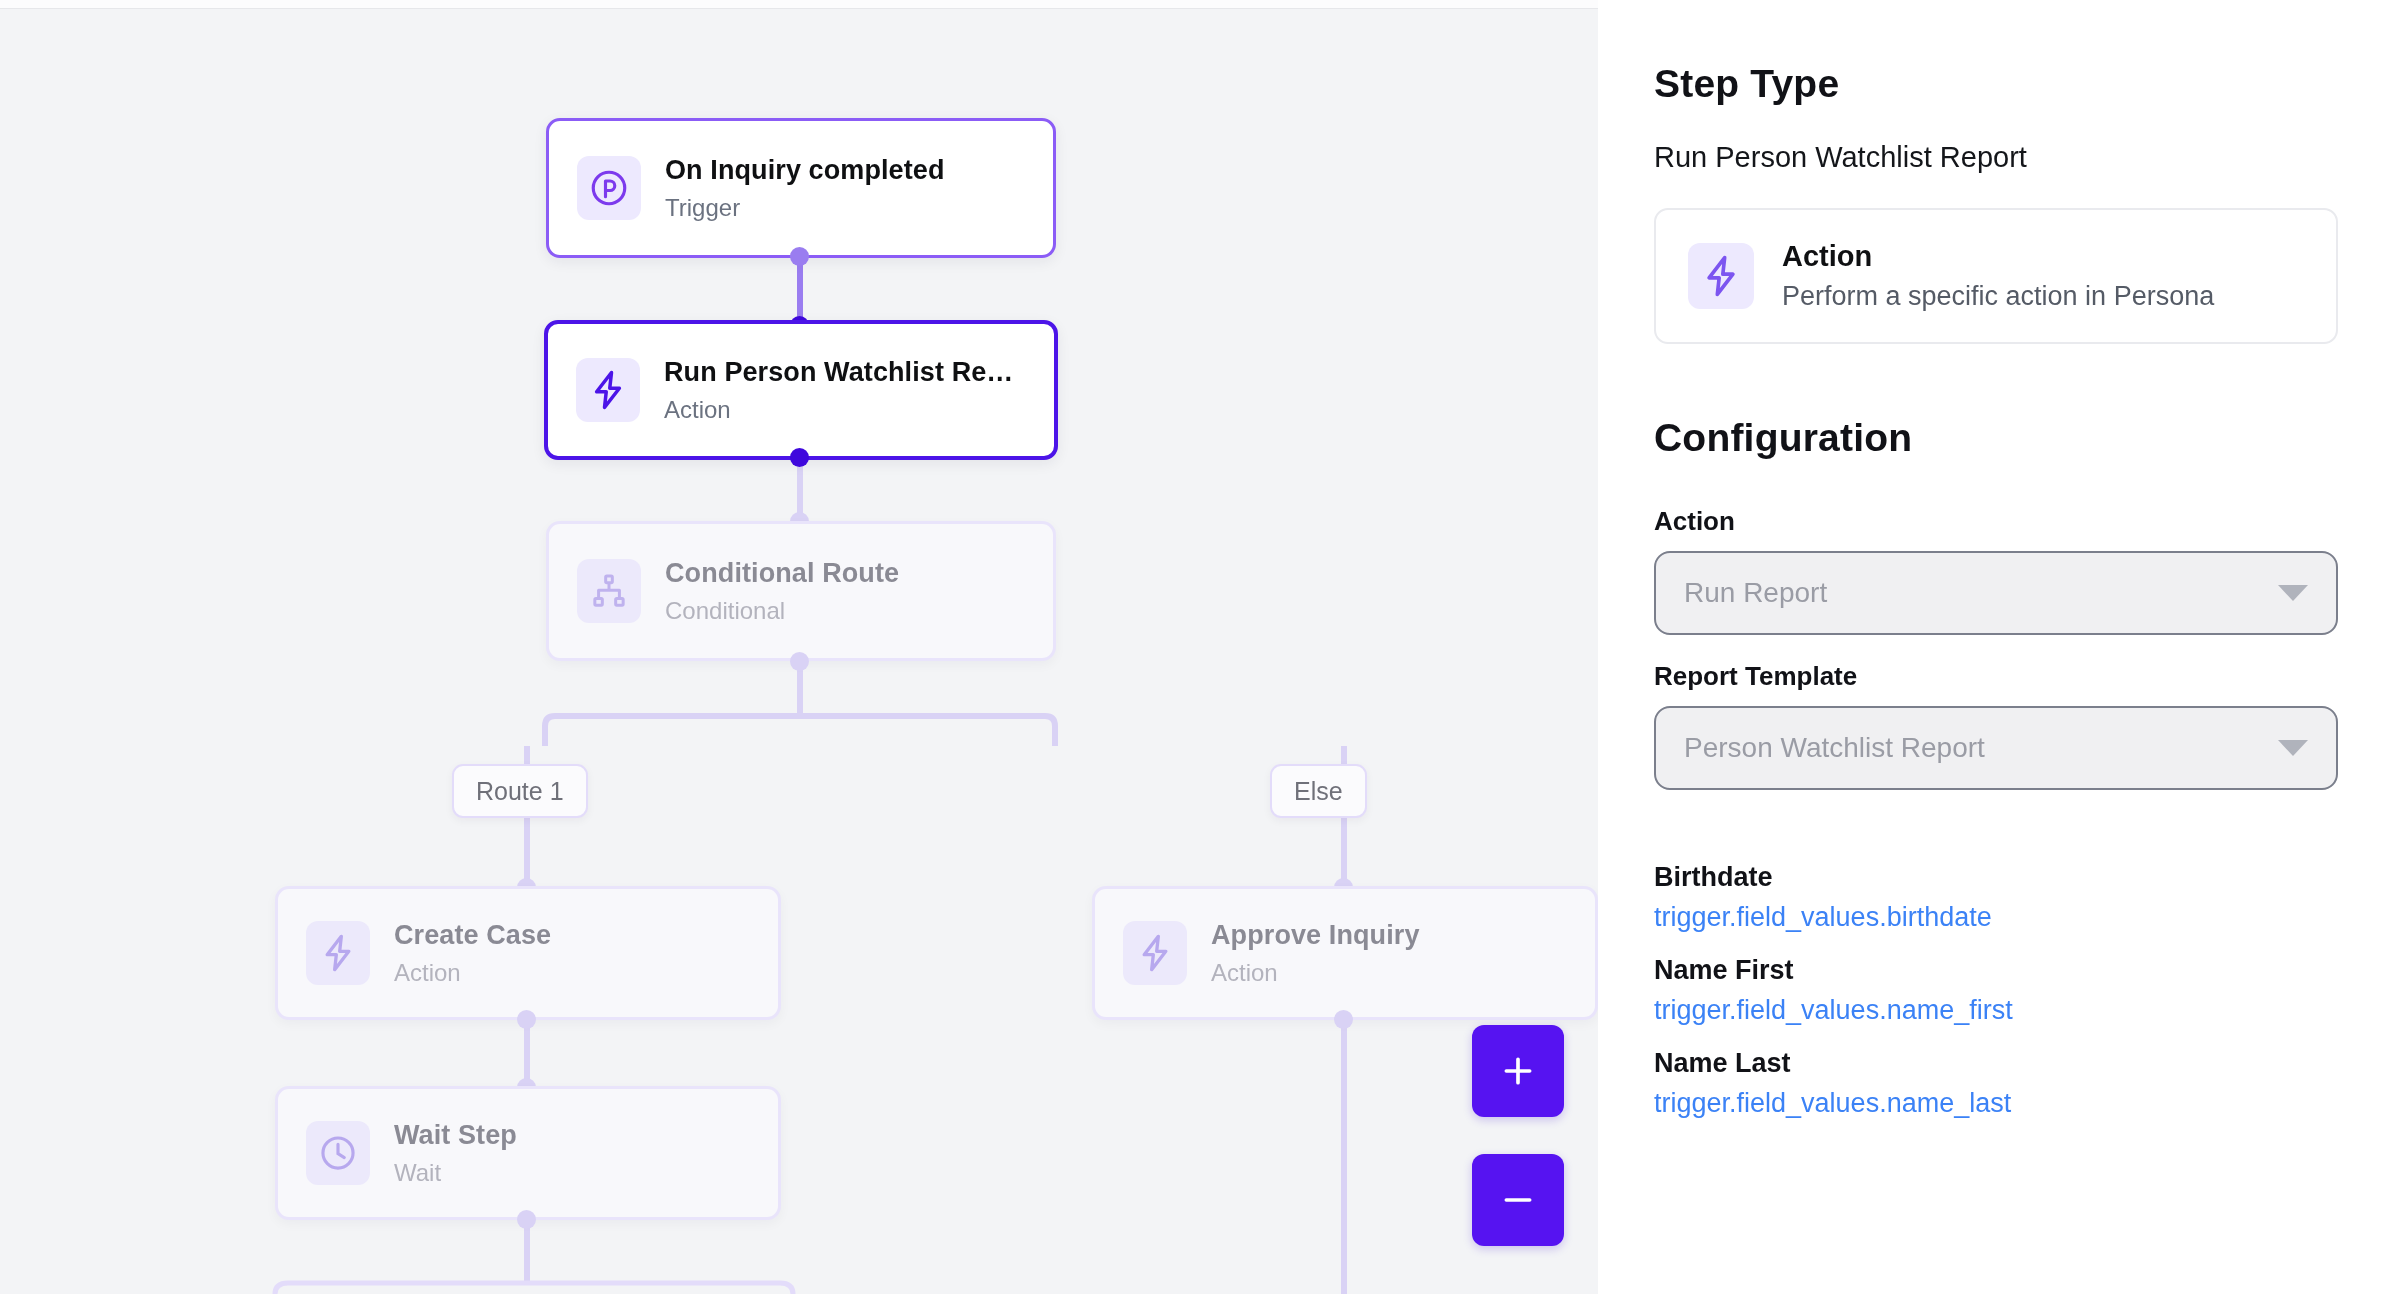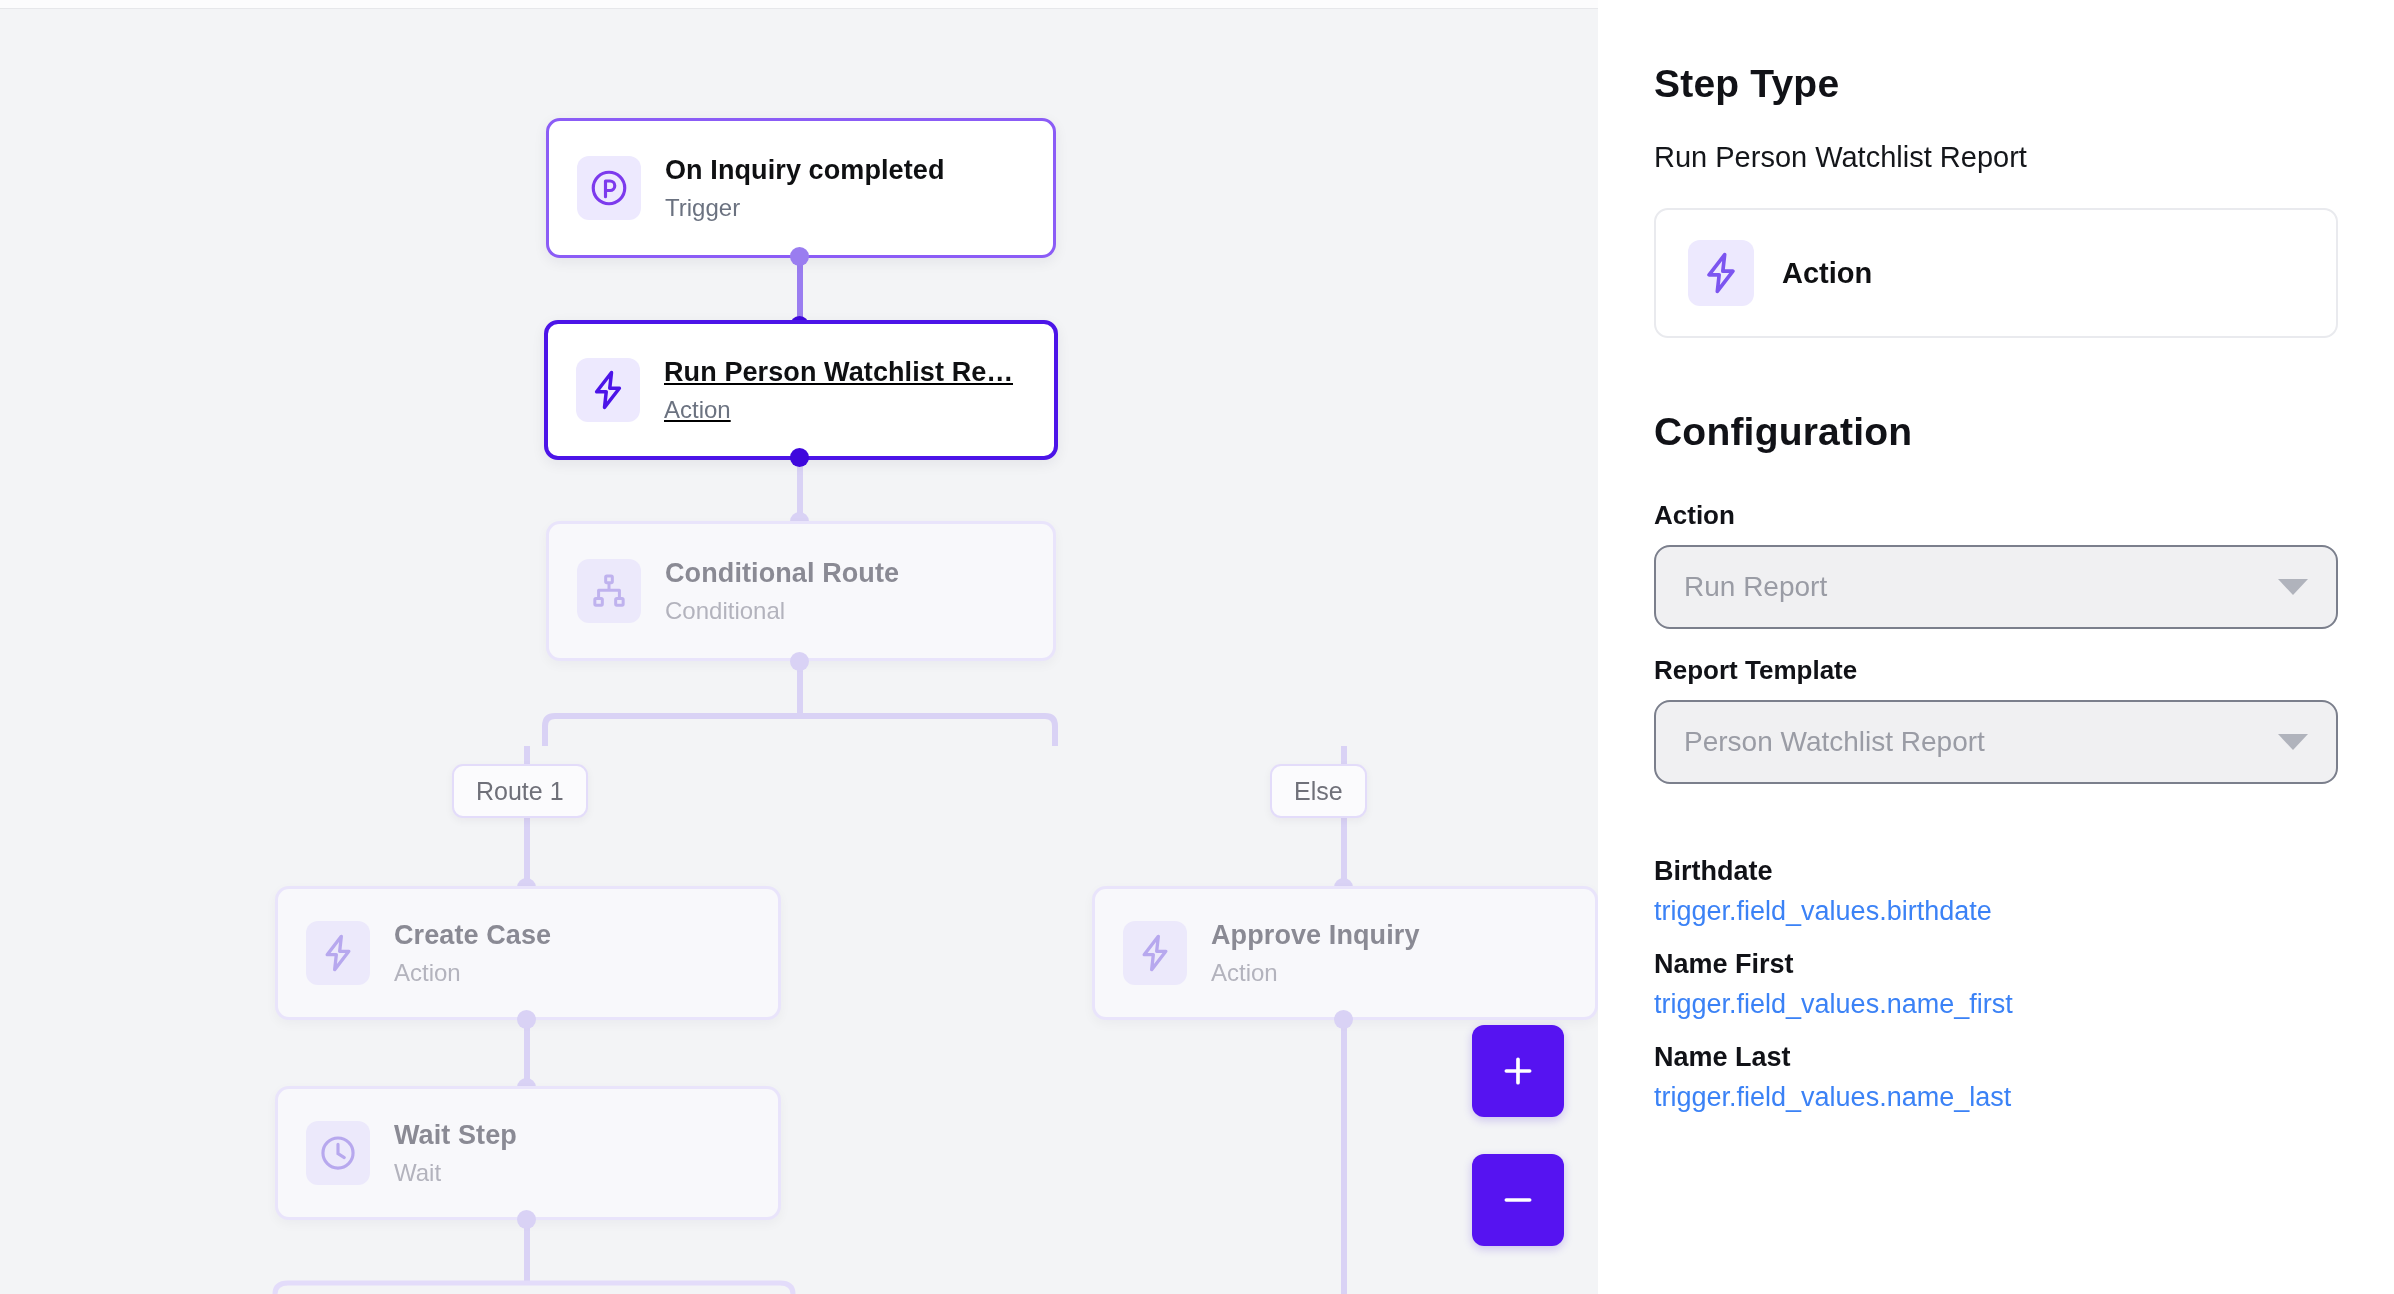--- a/index.html
+++ b/index.html
@@ -43,21 +43,21 @@
   .node .node-title {
     font-size: 27px; font-weight: bold; color: #0f1012;
     letter-spacing: .1px; white-space: nowrap;
   }
   .node .node-sub {
     font-size: 24px; color: #6b7280; margin-top: 8px; white-space: nowrap;
   }
 
   
   .node.trigger { border: 3px solid #8b5cf6; }
-  .node.selected { border: 4px solid #4c14e8; text-decoration: underline; }
+  .node.selected { border: 4px solid #4c14e8; }
   .node.dim {
     background: #f8f8fb;
     border: 3px solid #e9e4fb;
     box-shadow: 0 4px 12px rgba(30,27,60,0.04);
   }
   .node.dim .node-icon { background: #ece9fb; }
   .node.dim .node-title { color: #8a8a94; }
   .node.dim .node-sub { color: #b3b3bd; }
 
   
@@ -296,20 +296,21 @@
     <div style="margin-top:35px;" class="panel-sub">Run Person Watchlist Report</div>
 
     <div class="type-card">
       <div class="tc-icon">
         <svg width="44" height="44" viewBox="0 0 24 24" fill="none" stroke="#7c55f0" stroke-width="2" stroke-linejoin="round" stroke-linecap="round">
           <path d="M14 2 L5.5 13 L11 13 L10 22 L18.5 11 L13 11 Z"></path>
         </svg>
       </div>
       <div class="tc-text">
         <div class="tc-title">Action</div>
+        <div class="tc-desc">Perform a specific action in Persona</div>
       </div>
     </div>
 
     <div style="margin-top:72px;" class="panel-h1">Configuration</div>
 
     <div style="margin-top:46px;">
       <div class="field-label">Action</div>
       <div class="select-box">
         <span class="select-value">Run Report</span>
         <span class="caret"></span>

